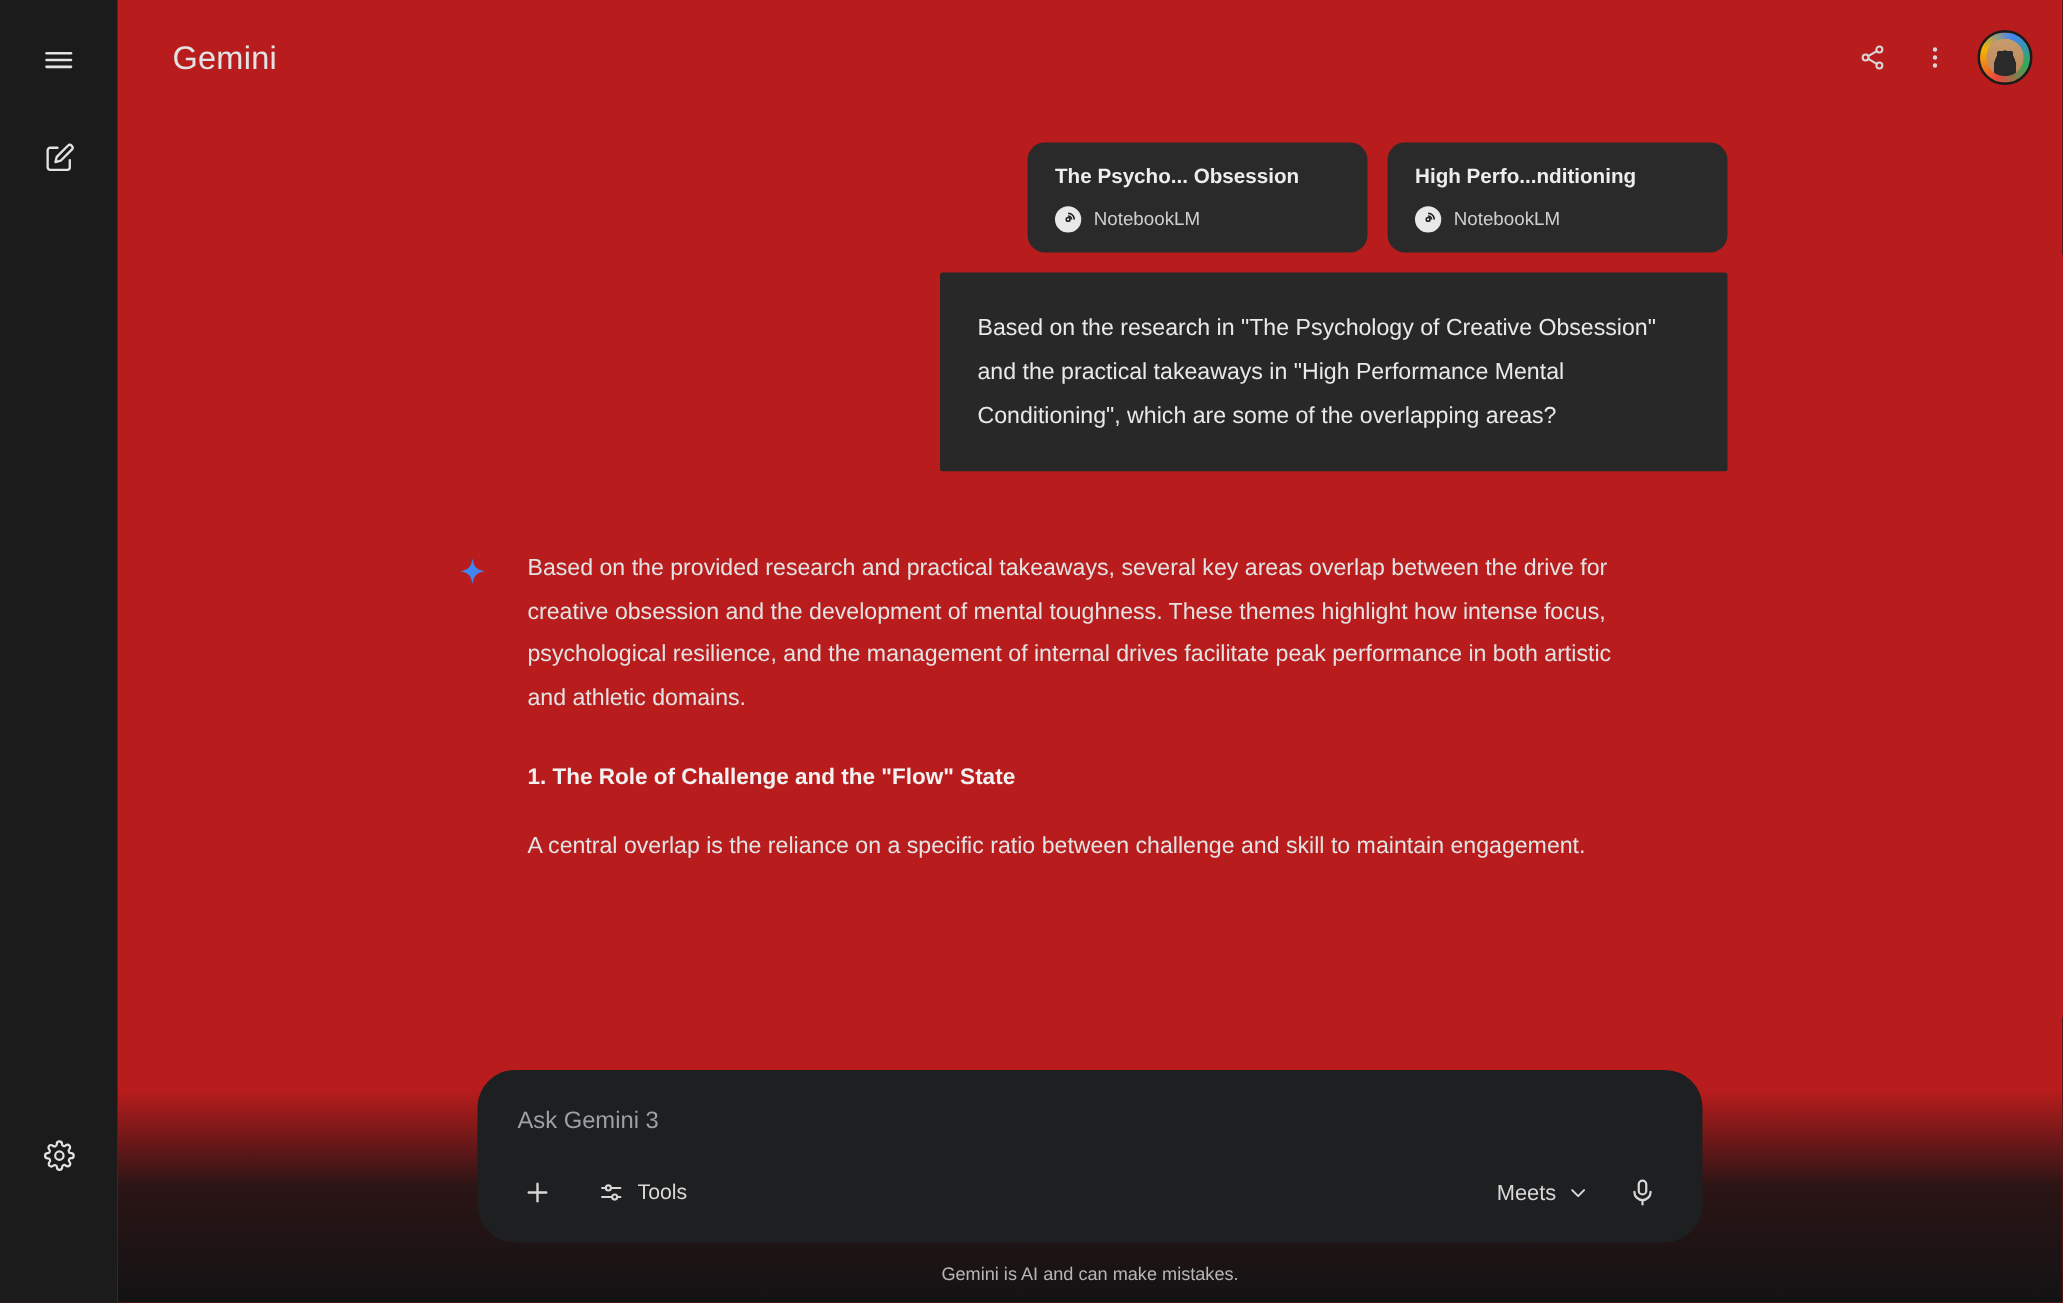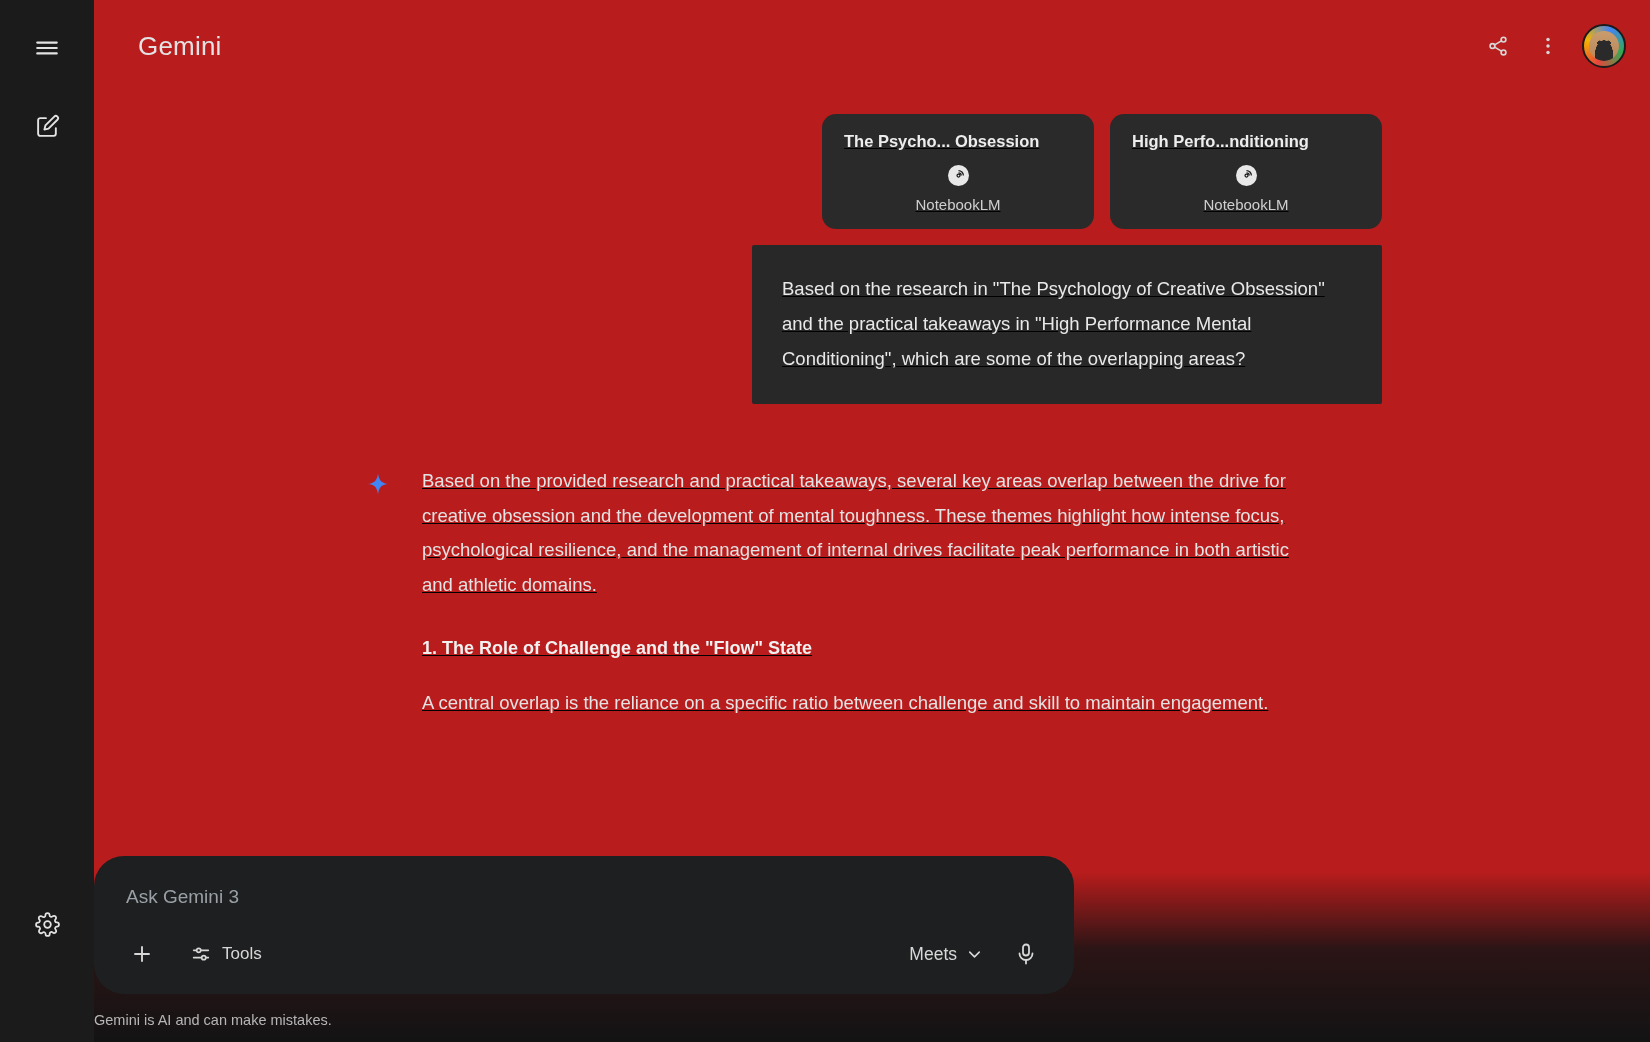--- a/index.html
+++ b/index.html
@@ -108,21 +108,20 @@
       radial-gradient(circle at 64% 40%, #2b2b2b 0 9%, transparent 10%),
       linear-gradient(#c99c6d, #b8865a);
   }
 
   
   .scroll {
     flex: 1;
     overflow: hidden;
     position: relative;
     padding: 0 0 0 0;
-    text-decoration: underline;
   }
   .thread {
     width: 1020px;
     margin: 0 auto;
     padding-top: 22px;
   }
 
   
   .chips {
     display: flex;
@@ -143,21 +142,20 @@
     color: #ededed;
     margin-bottom: 14px;
     white-space: nowrap;
   }
   .chip-src {
     display: flex;
     align-items: center;
     gap: 10px;
     font-size: 15px;
     color: #cfcfcf;
-    flex-direction: column;
   }
   .nb-icon {
     width: 21px; height: 21px;
     border-radius: 50%;
     background: #e8e8e8;
     display: flex; align-items: center; justify-content: center;
     flex-shrink: 0;
   }
 
   
@@ -210,21 +208,21 @@
     pointer-events: none;
   }
 
   
   .composer-wrap {
     position: absolute;
     left: 0; right: 0; bottom: 0;
     padding-bottom: 14px;
     display: flex;
     flex-direction: column;
-    align-items: flex-start;
+    align-items: center;
   }
   .composer {
     width: 980px;
     background: #1e1f20;
     border-radius: 30px;
     padding: 26px 26px 18px 26px;
   }
   .composer-input {
     font-size: 19px;
     color: #9aa0a6;

